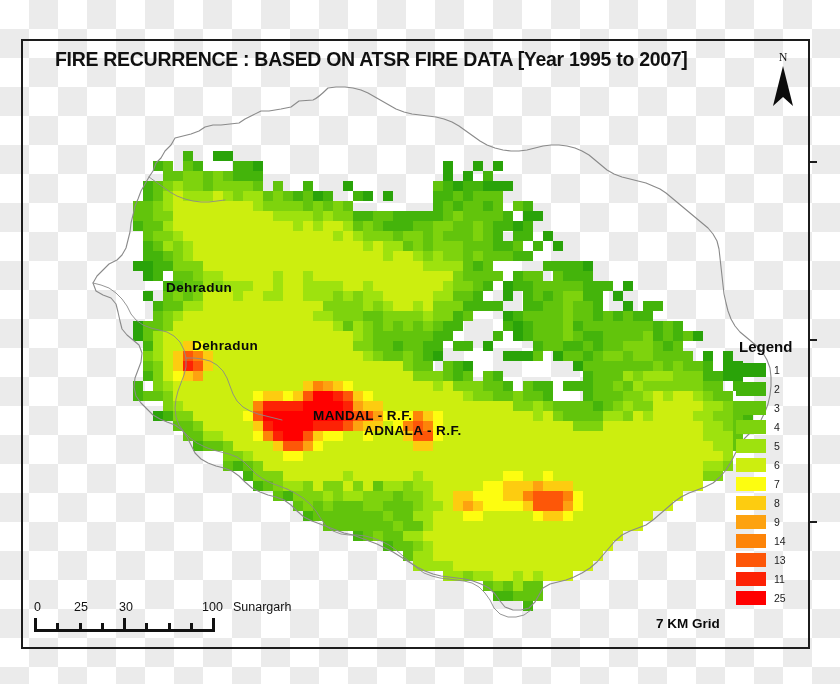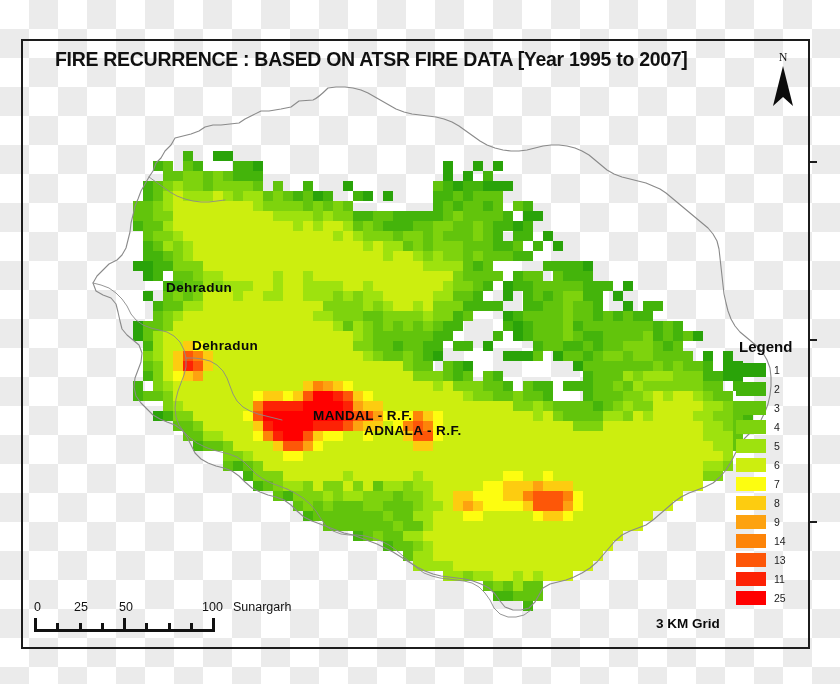--- a/index.html
+++ b/index.html
@@ -1929,39 +1929,39 @@
 
   <div class="place-label" id="lbl-dehradun">Dehradun</div>
   <div class="place-label" id="lbl-sunargarh">Dehradun</div>
   <div class="place-label" id="lbl-adnala">MANDAL -  R.F.</div>
   <div class="place-label" id="lbl-mandal">ADNALA - R.F.</div>
 
   <div id="scalebar">
     <div id="scale-nums">
       <span style="left:0px;">0</span>
       <span style="left:40px;">25</span>
-      <span style="left:85px;">50</span>
+      <span style="left:85px;">30</span>
       <span style="left:168px;">100</span>
       <span style="left:199px;">Sunargarh</span>
     </div>
     <div id="scale-graphic">
       <div class="baseline"></div>
       <div class="tk major" style="left:0px;"></div>
       <div class="tk minor" style="left:22px;"></div>
       <div class="tk minor" style="left:45px;"></div>
       <div class="tk minor" style="left:67px;"></div>
       <div class="tk major" style="left:89px;"></div>
       <div class="tk minor" style="left:111px;"></div>
       <div class="tk minor" style="left:134px;"></div>
       <div class="tk minor" style="left:156px;"></div>
       <div class="tk major" style="left:178px;"></div>
     </div>
   </div>
 
-  <div id="grid-note">3 KM Grid</div>
+  <div id="grid-note">7 KM Grid</div>
 
   <div id="legend">
     <div id="legend-title">Legend</div>
     <div id="legend-rows">
         <div class="legend-row">
           <div class="legend-swatch" style="background: rgb(42, 163, 9);"></div>
           <div class="legend-label">1</div>
         </div>
         <div class="legend-row">
           <div class="legend-swatch" style="background: rgb(68, 180, 11);"></div>

